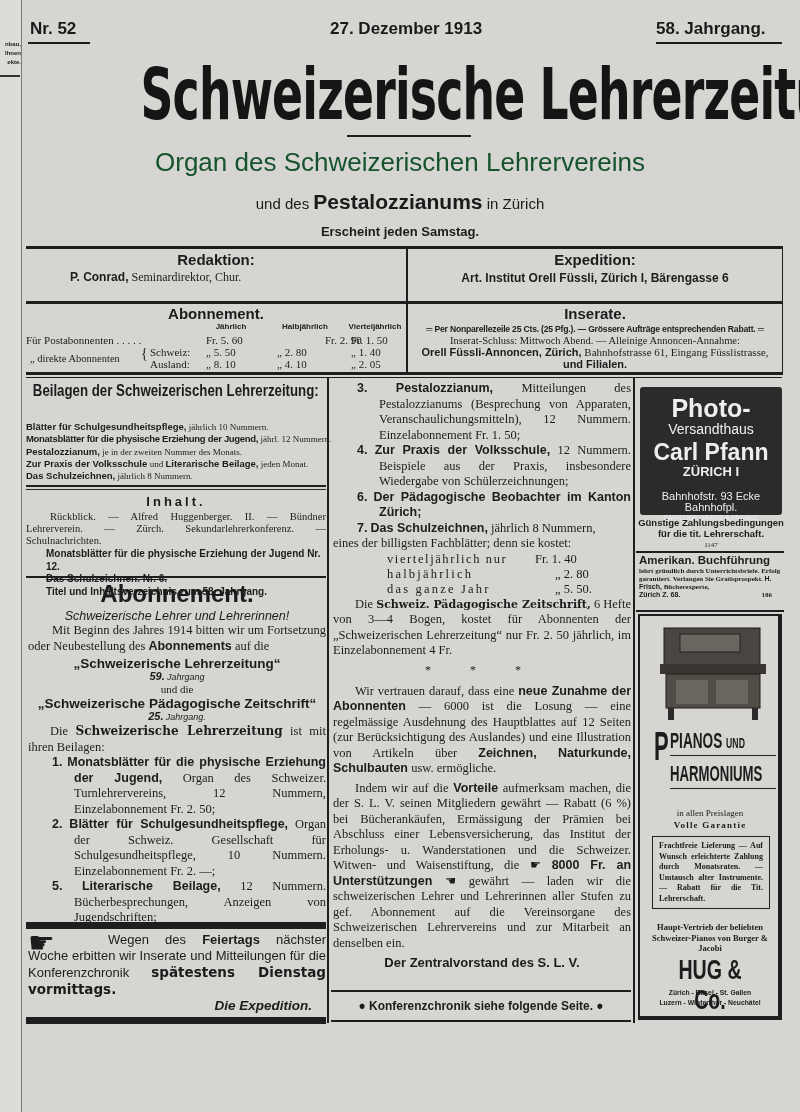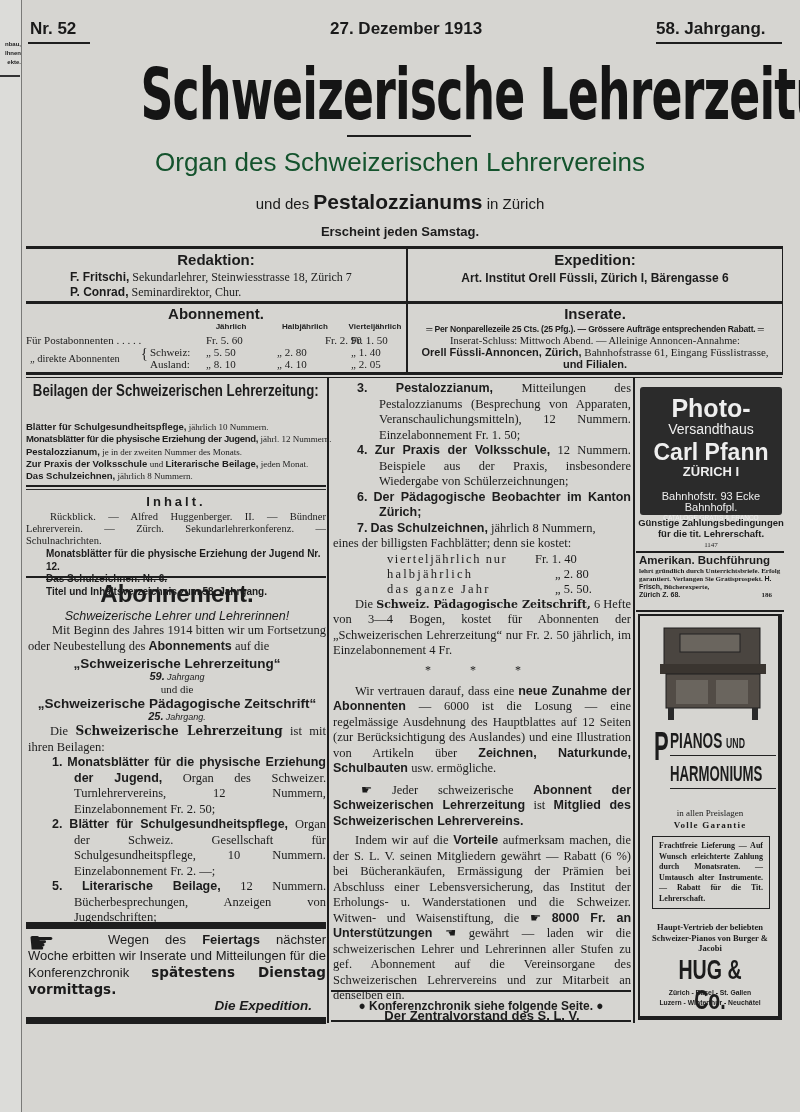--- a/index.html
+++ b/index.html
@@ -73,21 +73,20 @@
 <div class="rule" style="left:26px; top:246px; width:756px; height:3px;"></div>
 <div class="rule" style="left:406px; top:249px; width:2px; height:52px;"></div>
 <div class="rule" style="left:26px; top:301px; width:756px; height:3px;"></div>
 <div class="rule" style="left:406px; top:304px; width:2px; height:68px;"></div>
 <div class="rule" style="left:26px; top:372px; width:756px; height:3px;"></div>
 <div class="rule" style="left:782px; top:246px; width:1px; height:129px;"></div>
 
 <div class="abs" style="left:26px; top:251px; width:380px;">
   <div class="box-head">Redaktion:</div>
   <div style="padding-left:44px; font-size:12px; line-height:15px; margin-top:2px;">
-    <div><span class="sans b">F. Fritschi,</span> <span>Sekundarlehrer, Steinwiesstrasse 18, Zürich 7</span></div>
     <div><span class="sans b">P. Conrad,</span> <span>Seminardirektor, Chur.</span></div>
   </div>
 </div>
 
 <div class="abs" style="left:408px; top:251px; width:374px;">
   <div class="box-head">Expedition:</div>
   <div class="sans b center" style="font-size:12px; margin-top:3px;">Art. Institut Orell Füssli, Zürich I, Bärengasse 6</div>
 </div>
 
 <div class="abs" style="left:26px; top:305px; width:380px;">
@@ -186,21 +185,20 @@
   </div>
   <div class="col-text">eines der billigsten Fachblätter; denn sie kostet:</div>
   <div style="font-size:12.5px; line-height:15px; padding-left:54px;">
     <div><span class="spaced" style="display:inline-block; width:148px; letter-spacing:1.6px;">vierteljährlich nur</span><span>Fr. 1. 40</span></div>
     <div><span class="spaced" style="display:inline-block; width:168px;">halbjährlich</span><span>„ 2. 80</span></div>
     <div><span class="spaced" style="display:inline-block; width:168px;">das ganze Jahr</span><span>„ 5. 50.</span></div>
   </div>
   <div class="col-text" style="text-indent:22px;"><span>Die</span> <span class="b" style="font-family:'DejaVu Serif', serif; font-size:11px;">Schweiz. Pädagogische Zeitschrift,</span> <span>6 Hefte von 3—4 Bogen, kostet für Abonnenten der „Schweizerischen Lehrerzeitung“ nur Fr. 2. 50 jährlich, im Einzelabonnement 4 Fr.</span></div>
   <div class="center" style="font-size:12px; margin:4px 0 6px; letter-spacing:18px;">* * *</div>
   <div class="col-text" style="text-indent:22px;"><span>Wir vertrauen darauf, dass eine</span> <span class="cond">neue Zunahme der Abonnenten</span> <span>— 6000 ist die Losung — eine regelmässige Ausdehnung des Hauptblattes auf 12 Seiten (zur Berücksichtigung des Auslandes) und eine Illustration von Artikeln über</span> <span class="cond">Zeichnen, Naturkunde, Schulbauten</span> <span>usw. ermögliche.</span></div>
-  <div class="col-text" style="text-indent:28px; margin-top:6px;"><span>☛</span> <span>Jeder schweizerische</span> <span class="cond">Abonnent der Schweizerischen Lehrerzeitung</span> <span>ist</span> <span class="cond">Mitglied des Schweizerischen Lehrervereins.</span></div>
   <div class="col-text" style="text-indent:22px; margin-top:4px;"><span>Indem wir auf die</span> <span class="cond">Vorteile</span> <span>aufmerksam machen, die der S. L. V. seinen Mitgliedern gewährt — Rabatt (6 %) bei Bücherankäufen, Ermässigung der Prämien bei Abschluss einer Lebensversicherung, das Institut der Erholungs- u. Wanderstationen und die Schweizer. Witwen- und Waisenstiftung, die</span> <span>☛</span> <span class="cond">8000 Fr. an Unterstützungen</span> <span>☚</span> <span>gewährt — laden wir die schweizerischen Lehrer und Lehrerinnen aller Stufen zu gef. Abonnement auf die Vereinsorgane des Schweizerischen Lehrervereins und zur Mitarbeit an denselben ein.</span></div>
   <div class="sans b center" style="font-size:13px; margin-top:4px;">Der Zentralvorstand des S. L. V.</div>
 </div>
 <div class="rule" style="left:331px; top:990px; width:300px; height:2px;"></div>
 <div class="abs sans b center" style="left:331px; top:998px; width:300px; font-size:13px; transform:scaleX(0.92);">
   <span>●</span>
   <span>Konferenzchronik siehe folgende Seite.</span>
   <span>●</span>
 </div>
 <div class="rule" style="left:331px; top:1020px; width:300px; height:2px;"></div>

